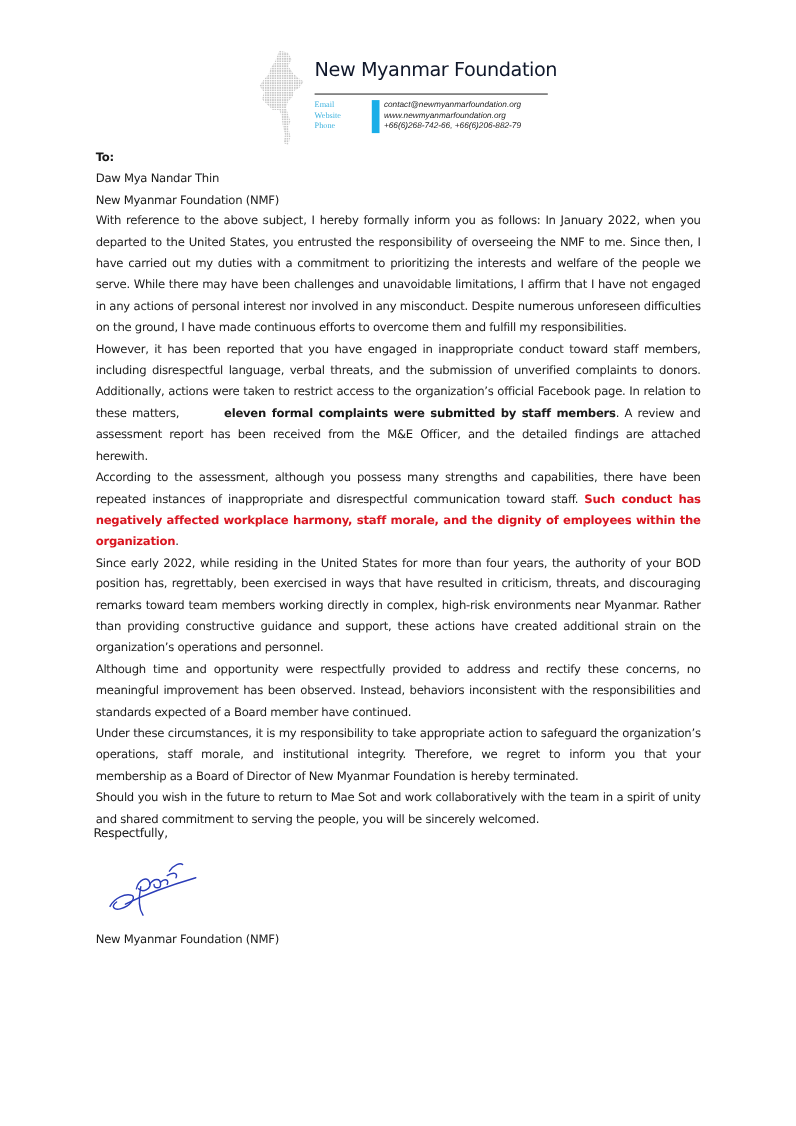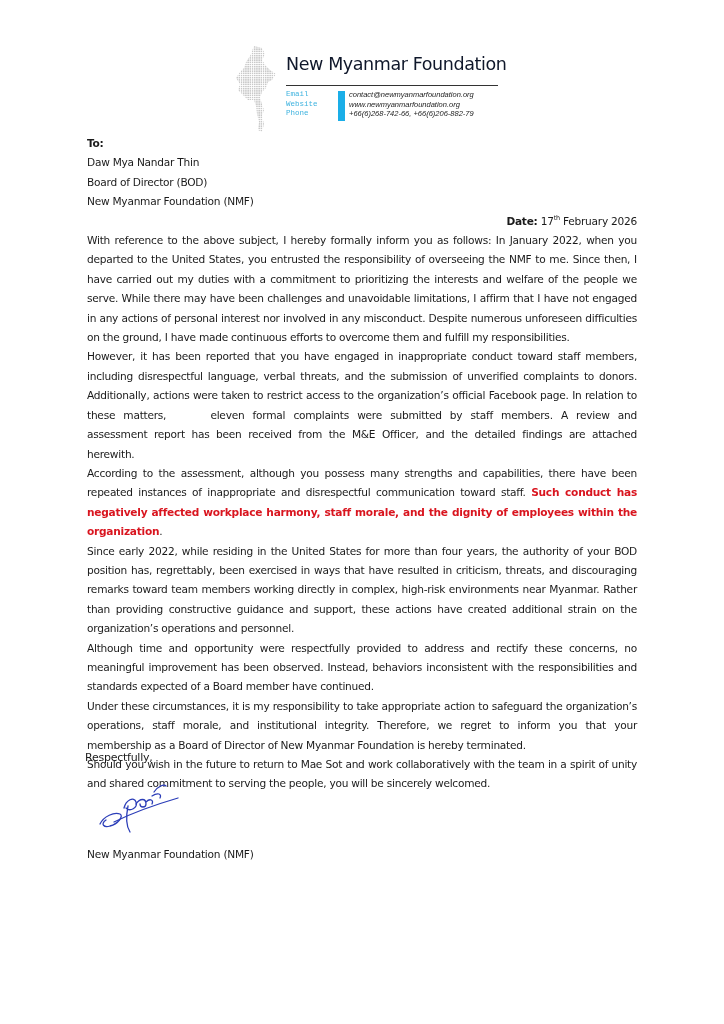--- a/index.html
+++ b/index.html
@@ -3,32 +3,32 @@
   <meta charset="utf-8">
   <style>
     * { box-sizing: border-box; margin: 0; padding: 0; }
     html, body { width: 724px; height: 1024px; background: #ffffff; overflow: hidden; }
     body { position: relative; font-family: "DejaVu Sans", sans-serif; color: #1a1a1a; }
 
     .letterhead { position: absolute; left: 228px; top: 40px; width: 280px; height: 100px; }
     .map-logo { position: absolute; left: 4px; top: 4px; width: 50px; height: 92px; }
     .org-name { position: absolute; left: 58px; top: 14px; font-family: "DejaVu Sans", sans-serif; font-size: 17.5px; color: #0f172a; letter-spacing: -0.4px; white-space: nowrap; }
     .head-rule { position: absolute; left: 58px; top: 45px; width: 212px; height: 1px; background: #333; }
-    .contact-labels { position: absolute; left: 58px; top: 50px; font-family: Liberation Mono, monospace; font-size: 7.5px; line-height: 9.5px; color: #3fb3df; }
+    .contact-labels { position: absolute; left: 58px; top: 50px; font-family: Liberation Serif, serif; font-size: 7.5px; line-height: 9.5px; color: #3fb3df; }
     .contact-bar { position: absolute; left: 110px; top: 51px; width: 7px; height: 30px; background: #1aaee8; }
     .contact-values { position: absolute; left: 121px; top: 50px; font-family: "Liberation Sans", sans-serif; font-style: italic; font-size: 7.5px; line-height: 9.5px; color: #222; white-space: nowrap; }
 
     .content { position: absolute; left: 87px; top: 134px; width: 550px; font-size: 10.6px; line-height: 19.4px; letter-spacing: -0.25px; }
     .to-label { font-weight: bold; }
     .date-line { text-align: right; }
     .date-line b { font-weight: bold; }
     .date-line sup { font-size: 6.5px; vertical-align: 5px; line-height: 0; }
     .subject { font-weight: bold; letter-spacing: -0.45px; }
     .para { text-align: justify; }
-    .bold { font-weight: normal; margin-left: 36px; }
+    .bold { font-weight: bold; margin-left: 36px; }
     .red { color: #d9151f; font-weight: bold; }
 
     .closing { position: absolute; left: 85px; top: 751px; font-size: 11px; letter-spacing: -0.25px; }
     .signature { position: absolute; left: 96px; top: 778px; width: 86px; height: 60px; }
     .signer { position: absolute; left: 87px; top: 845px; font-size: 10.6px; line-height: 19.4px; letter-spacing: -0.25px; }
   </style>
 </head>
 <body>
 
 <div class="letterhead">
@@ -51,28 +51,22 @@
   <div class="contact-values">
     <div>contact@newmyanmarfoundation.org</div>
     <div>www.newmyanmarfoundation.org</div>
     <div>+66(6)268-742-66, +66(6)206-882-79</div>
   </div>
 </div>
 
 <div class="content">
   <div class="to-label">To:</div>
   <div>Daw Mya Nandar Thin</div>
-  <div>Board of Director (BOD)</div>
   <div>New Myanmar Foundation (NMF)</div>
 
-  <div class="date-line">
-    <b>Date:</b>
-    <span>17</span><sup>th</sup>
-    <span>February 2026</span>
-  </div>
 
 
   <p class="para">With reference to the above subject, I hereby formally inform you as follows: In January 2022, when you departed to the United States, you entrusted the responsibility of overseeing the NMF to me. Since then, I have carried out my duties with a commitment to prioritizing the interests and welfare of the people we serve. While there may have been challenges and unavoidable limitations, I affirm that I have not engaged in any actions of personal interest nor involved in any misconduct. Despite numerous unforeseen difficulties on the ground, I have made continuous efforts to overcome them and fulfill my responsibilities.</p>
   <p class="para"><span>However, it has been reported that you have engaged in inappropriate conduct toward staff members, including disrespectful language, verbal threats, and the submission of unverified complaints to donors. Additionally, actions were taken to restrict access to the organization’s official Facebook page. In relation to these matters, </span><span class="bold">eleven formal complaints were submitted by staff members</span><span>. A review and assessment report has been received from the M&amp;E Officer, and the detailed findings are attached herewith.</span></p>
   <p class="para"><span>According to the assessment, although you possess many strengths and capabilities, there have been repeated instances of inappropriate and disrespectful communication toward staff. </span><span class="red">Such conduct has negatively affected workplace harmony, staff morale, and the dignity of employees within the organization</span><span>.</span></p>
   <p class="para">Since early 2022, while residing in the United States for more than four years, the authority of your BOD position has, regrettably, been exercised in ways that have resulted in criticism, threats, and discouraging remarks toward team members working directly in complex, high-risk environments near Myanmar. Rather than providing constructive guidance and support, these actions have created additional strain on the organization’s operations and personnel.</p>
   <p class="para">Although time and opportunity were respectfully provided to address and rectify these concerns, no meaningful improvement has been observed. Instead, behaviors inconsistent with the responsibilities and standards expected of a Board member have continued.</p>
   <p class="para">Under these circumstances, it is my responsibility to take appropriate action to safeguard the organization’s operations, staff morale, and institutional integrity. Therefore, we regret to inform you that your membership as a Board of Director of New Myanmar Foundation is hereby terminated.</p>
   <p class="para">Should you wish in the future to return to Mae Sot and work collaboratively with the team in a spirit of unity and shared commitment to serving the people, you will be sincerely welcomed.</p>
 </div>

